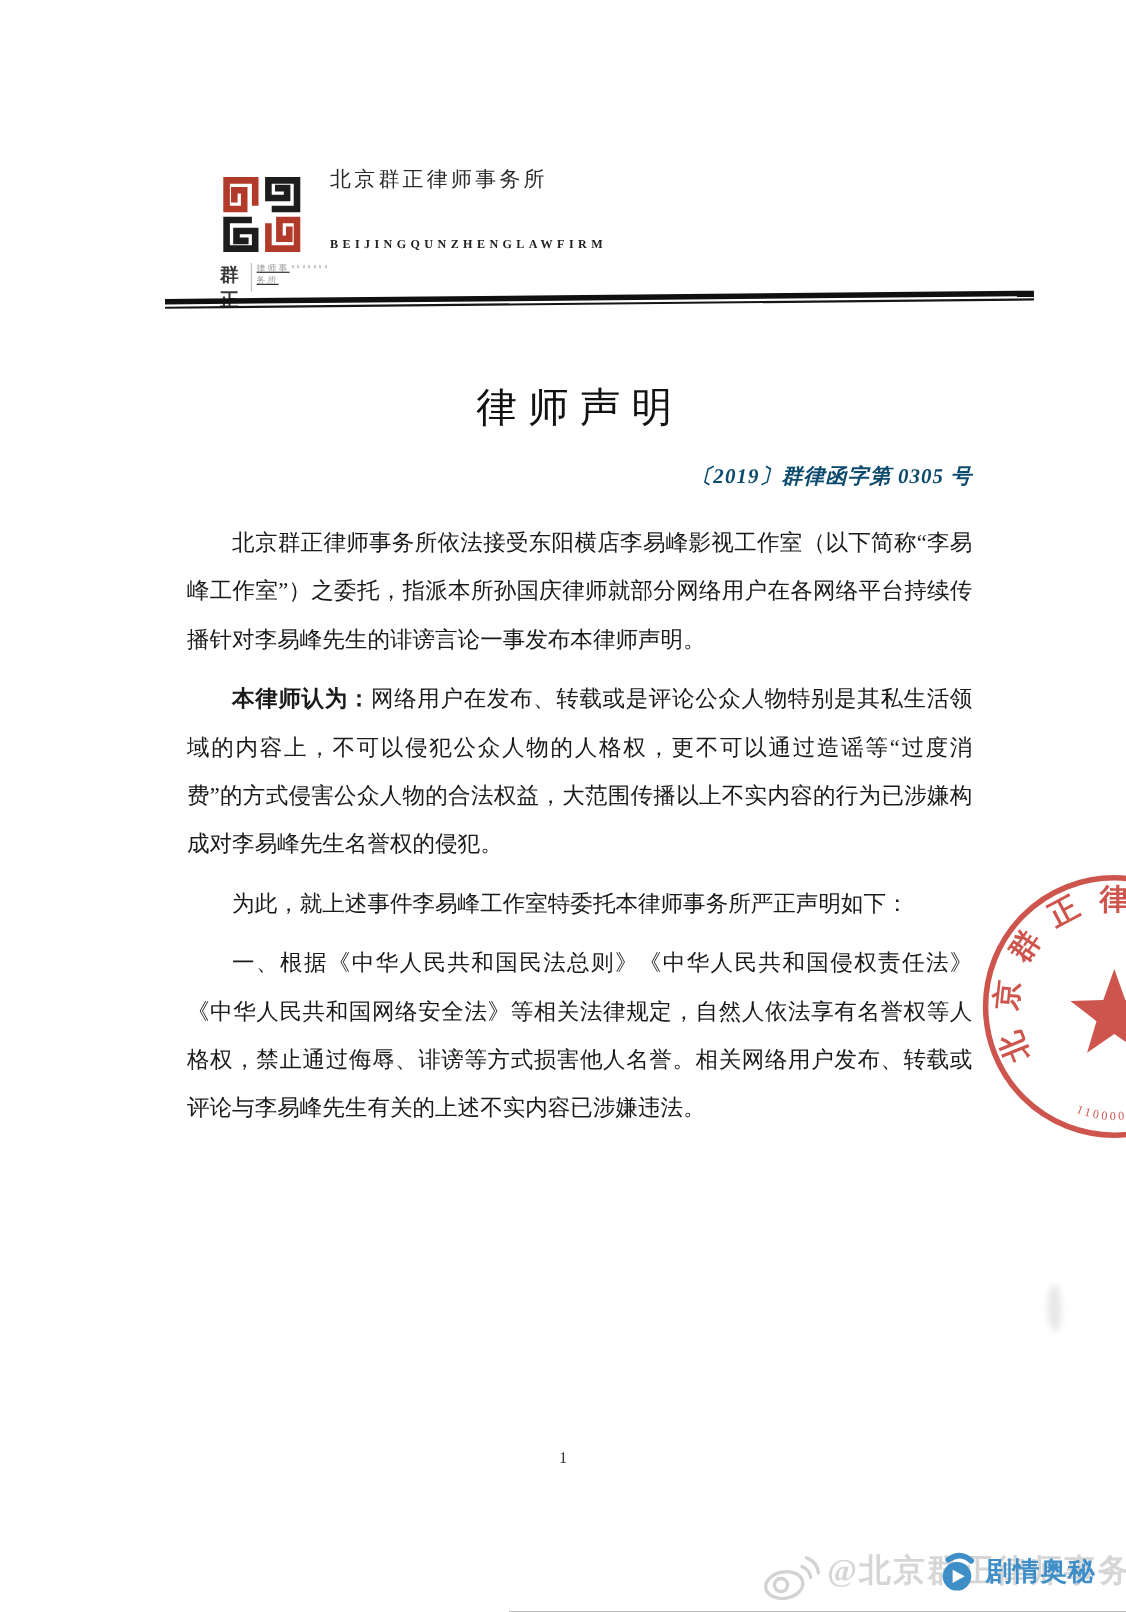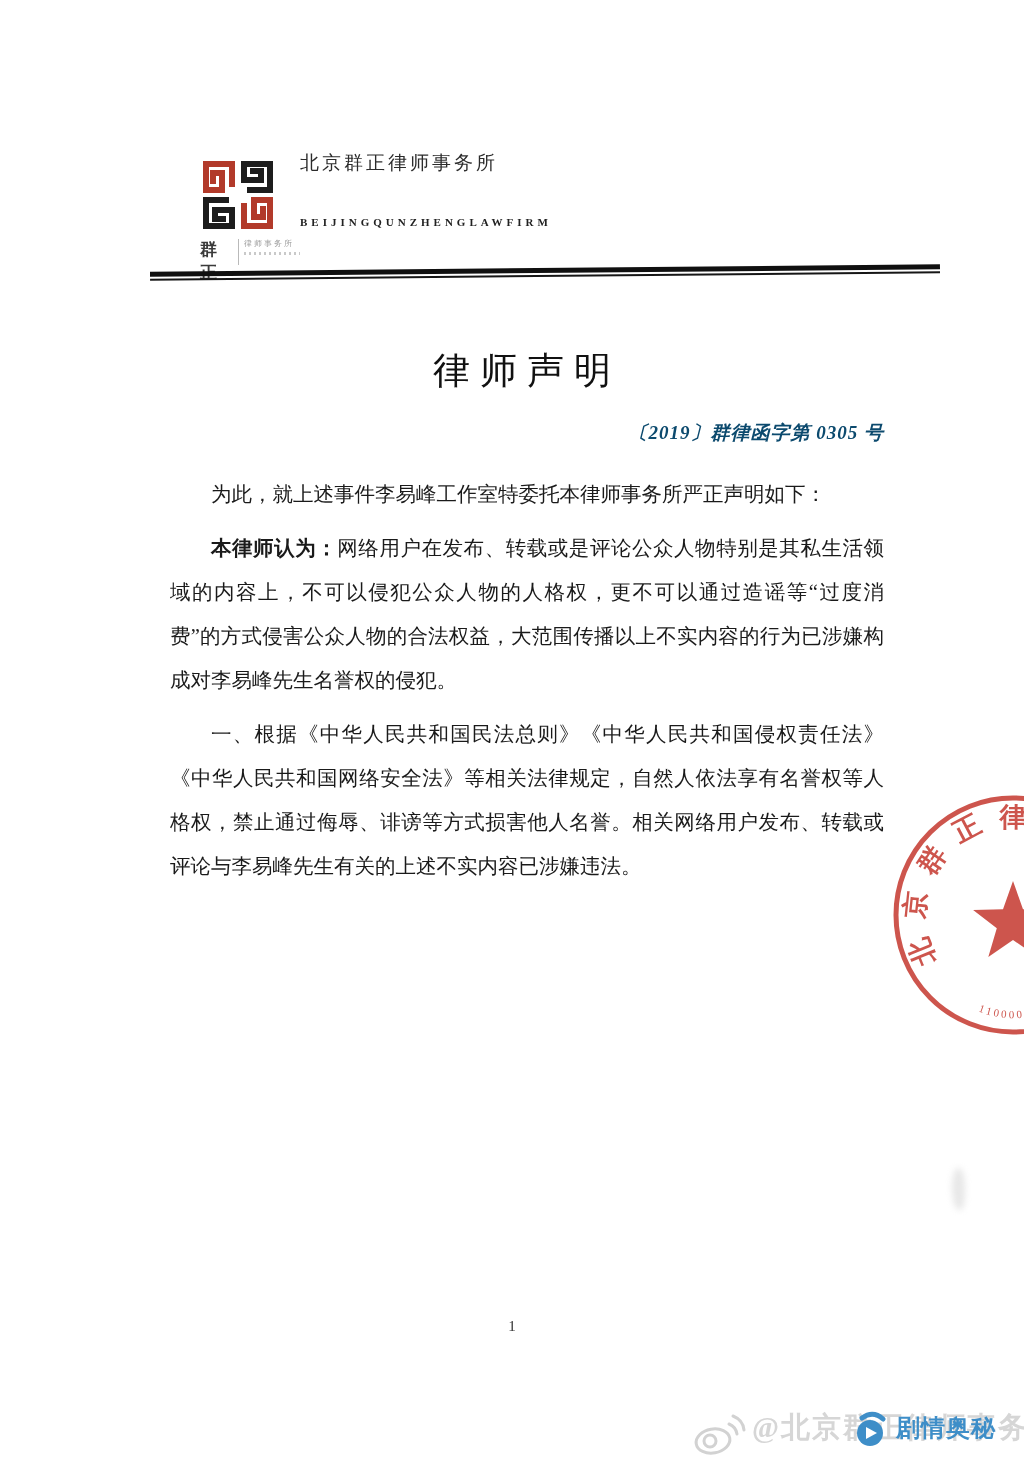--- a/index.html
+++ b/index.html
@@ -9,21 +9,21 @@
     margin:0 auto; background:#ffffff; overflow:hidden;
     font-family:"Liberation Serif","DejaVu Serif",serif;
     color:#1c1c1c;
   }
   
   .logo-block { position:absolute; left:180px; top:158px; width:100px;margin-left:20px; }
   .logo-mark { display:block; }
   .logo-sub { display:flex; align-items:flex-start; margin-top:6px; gap:5px; }
   .logo-cn { font-size:17px; font-weight:bold; color:#3a3a3a; letter-spacing:1px; }
   .logo-divider { width:1px; height:26px; background:#b9b9b9; margin-top:1px; }
-  .logo-sub-col { display:flex; flex-direction:column; }
+  .logo-sub-col { display:flex; flex-direction:row;text-decoration:underline; }
   .logo-sub-label { font-size:8px; color:#9a9a9a; letter-spacing:2px; }
   .logo-tinyrow { margin-top:3px; height:3px; width:56px;
     background:repeating-linear-gradient(90deg,#c9c9c9 0 2px,transparent 2px 5px); }
   .firm-cn { position:absolute; left:300px; top:150px; font-size:19px;
     letter-spacing:3px; color:#2b2b2b; font-weight:500; }
   .firm-en { position:absolute; left:300px; top:216px; font-size:11px;
     letter-spacing:4px; color:#222; font-weight:bold; }
   .header-rule { position:absolute; left:150px; top:268px; width:790px; height:9px;
     border-top:5px solid #101010; border-bottom:2px solid #161616;
     transform:rotate(-0.55deg); }
@@ -83,22 +83,23 @@
     </div>
   </div>
   <div class="firm-cn">北京群正律师事务所</div>
   <div class="firm-en">BEIJINGQUNZHENGLAWFIRM</div>
   <div class="header-rule"></div>
 
   <div class="doc">
     <h1 class="doc-title">律师声明</h1>
     <div class="doc-ref">〔2019〕群律函字第 0305 号</div>
     <div class="paras">
+        <p class="body-para"><span>北京群正律师事务所依法接受东阳横店李易峰影视工作室（以下简称“李易峰工作室”）之委托，指派本所孙国庆律师就部分网络用户在各网络平台持续传播针对李易峰先生的诽谤言论一事发布本律师声明。</span></p>
+        <p class="body-para"><span class="bold">本律师认为：</span><span>网络用户在发布、转载或是评论公众人物特别是其私生活领域的内容上，不可以侵犯公众人物的人格权，更不可以通过造谣等“过度消费”的方式侵害公众人物的合法权益，大范围传播以上不实内容的行为已涉嫌构成对李易峰先生名誉权的侵犯。</span></p>
         <p class="body-para"><span>为此，就上述事件李易峰工作室特委托本律师事务所严正声明如下：</span></p>
-        <p class="body-para"><span class="bold">本律师认为：</span><span>网络用户在发布、转载或是评论公众人物特别是其私生活领域的内容上，不可以侵犯公众人物的人格权，更不可以通过造谣等“过度消费”的方式侵害公众人物的合法权益，大范围传播以上不实内容的行为已涉嫌构成对李易峰先生名誉权的侵犯。</span></p>
         <p class="body-para"><span>一、根据《中华人民共和国民法总则》《中华人民共和国侵权责任法》《中华人民共和国网络安全法》等相关法律规定，自然人依法享有名誉权等人格权，禁止通过侮辱、诽谤等方式损害他人名誉。相关网络用户发布、转载或评论与李易峰先生有关的上述不实内容已涉嫌违法。</span></p>
       </div>
   </div>
 
   <div class="page-number">1</div>
 
   <svg class="seal" width="250" height="300">
     <g fill="#c5382e">
       <circle cx="135" cy="140" r="117" fill="none" stroke="#c5382e" stroke-width="5"></circle>
       <text transform="translate(52.5,173.4) rotate(-112)" text-anchor="middle" font-size="27" font-weight="bold">北</text>

